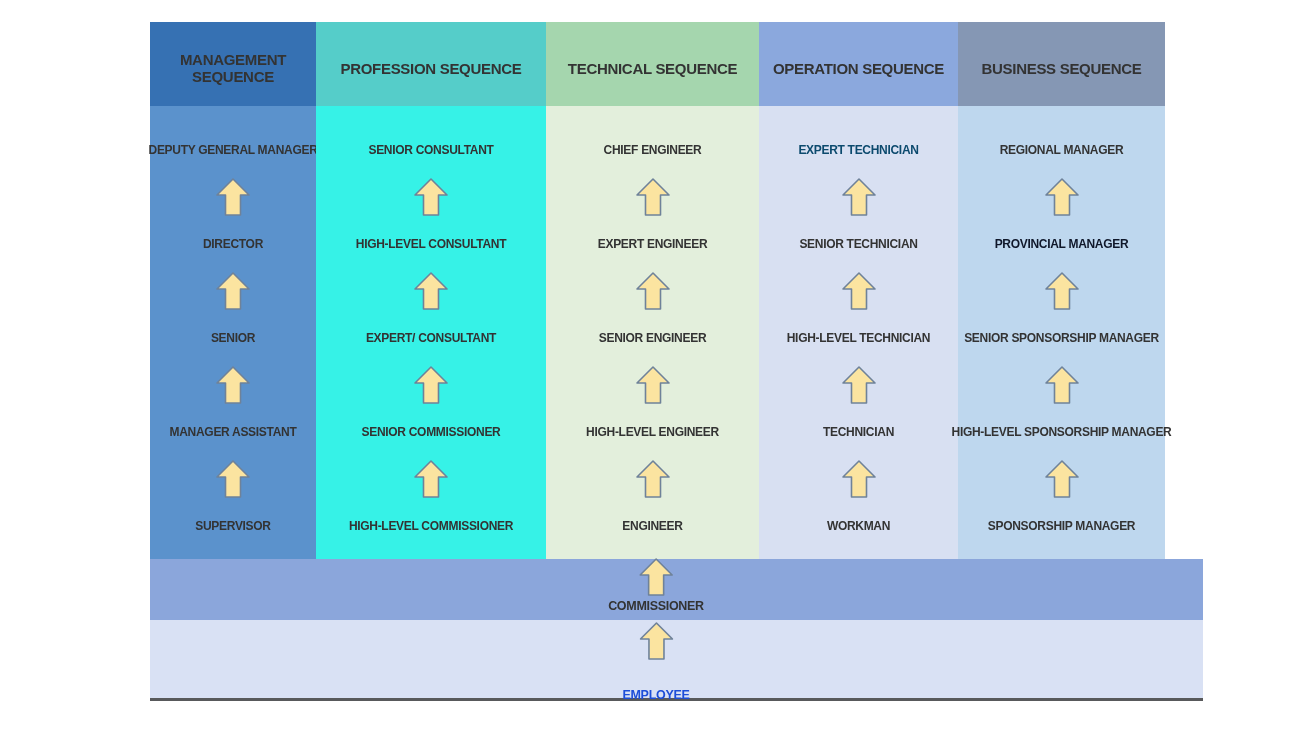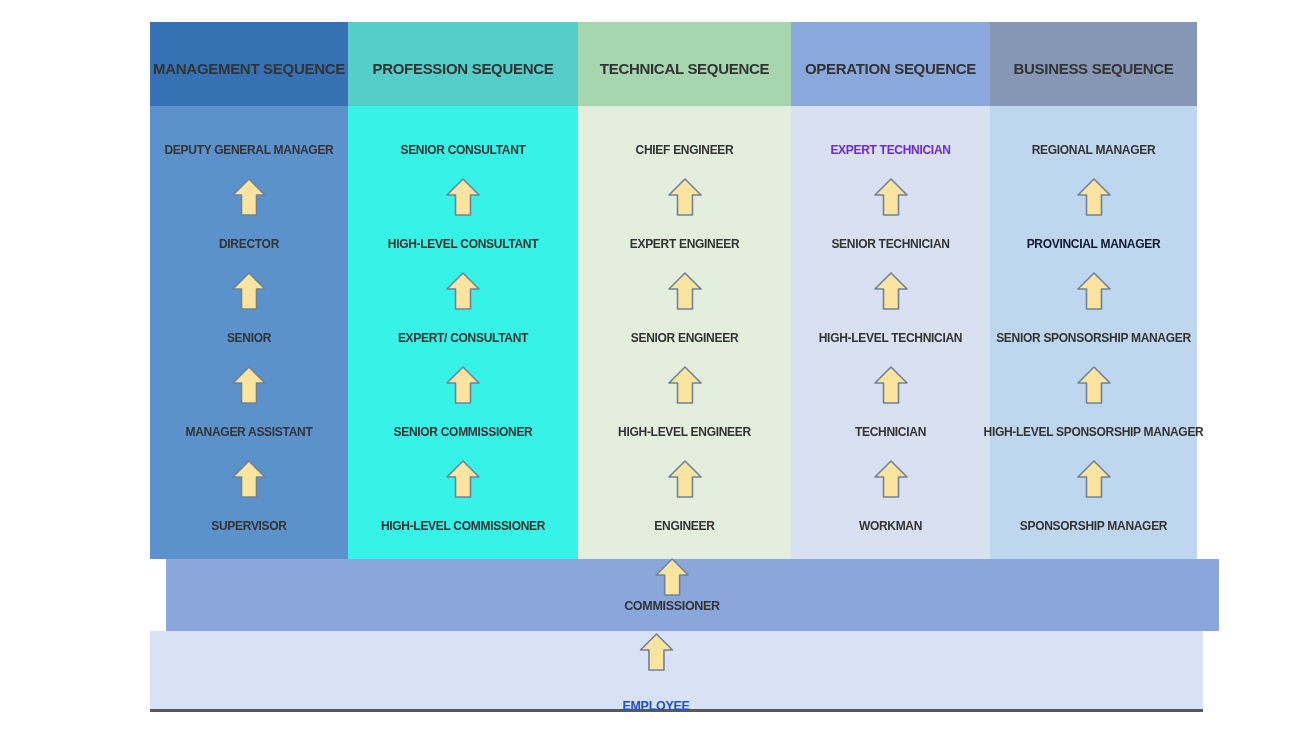--- a/index.html
+++ b/index.html
@@ -1,32 +1,32 @@
 <!DOCTYPE html>
 <html><head>
 <meta charset="utf-8">
 <style>
   html,body{margin:0;padding:0;}
   .page{position:relative;width:1309px;height:736px;background:#ffffff;overflow:hidden;
         font-family:"Liberation Sans",sans-serif;}
   .diagram{position:absolute;left:150px;top:22px;width:1053px;}
   .cols{display:flex;}
   .col{display:flex;flex-direction:column;}
-  .c0{width:198px}.c1{width:230px}.c2{width:213px}.c3{width:199px}.c4{width:207px}
+  .c0{width:166px}.c1{width:230px}.c2{width:213px}.c3{width:199px}.c4{width:207px}
   .col-header{height:84px;display:flex;align-items:center;justify-content:center;
               font-weight:bold;font-size:15px;color:#333;letter-spacing:-0.3px;
               padding-top:8px;box-sizing:border-box;text-align:center;}
   .col-body{height:453px;display:flex;flex-direction:column;align-items:center;
             justify-content:space-between;padding:37px 0 26px;box-sizing:border-box;}
   .lvl{font-size:12px;font-weight:bold;color:#333;white-space:nowrap;
        letter-spacing:-0.3px;text-align:center;}
   .arrow{display:block;flex:0 0 auto;}
   .arrow polygon{fill:#fbe4a0;stroke:#6f8299;stroke-width:1.6;stroke-linejoin:round;}
   .band{position:relative;width:100%;}
-  .band0{height:72px;margin-left:16px;}
+  .band0{height:61px;}
   .band1{height:78px;}
   .band-inner{position:absolute;left:506px;transform:translateX(-50%);
               display:flex;flex-direction:column;align-items:center;}
   .band0 .band-inner{top:-1px;}
   .band1 .band-inner{top:2px;}
   .band-label{font-size:12.5px;font-weight:bold;color:#333;margin-top:3px;
               letter-spacing:-0.3px;white-space:nowrap;}
   .baseline{height:3px;}
 </style>
 </head>
@@ -109,21 +109,21 @@
             </svg>
           <div class="lvl" style="color: rgb(51, 51, 51);">ENGINEER</div>
         </div>
       </div>
 
       <div class="col c3">
         <div class="col-header" style="background: rgb(139, 168, 221); color: rgb(51, 51, 51);">
           <span>OPERATION SEQUENCE</span>
         </div>
         <div class="col-body" style="background: rgb(216, 224, 242);">
-          <div class="lvl" style="color: #6d28d9;">EXPERT TECHNICIAN</div>
+          <div class="lvl" style="color: #0c4a6e;">EXPERT TECHNICIAN</div>
           <svg class="arrow" width="34" height="38" viewBox="0 0 34 38">
               <polygon points="17,1 33,17 24.5,17 24.5,37 9.5,37 9.5,17 1,17" fill="#fbe4a0" stroke="#6f8299"></polygon>
             </svg>
           <div class="lvl" style="color: rgb(51, 51, 51);">SENIOR TECHNICIAN</div>
           <svg class="arrow" width="34" height="38" viewBox="0 0 34 38">
               <polygon points="17,1 33,17 24.5,17 24.5,37 9.5,37 9.5,17 1,17" fill="#fbe4a0" stroke="#6f8299"></polygon>
             </svg>
           <div class="lvl" style="color: rgb(51, 51, 51);">HIGH-LEVEL TECHNICIAN</div>
           <svg class="arrow" width="34" height="38" viewBox="0 0 34 38">
               <polygon points="17,1 33,17 24.5,17 24.5,37 9.5,37 9.5,17 1,17" fill="#fbe4a0" stroke="#6f8299"></polygon>

